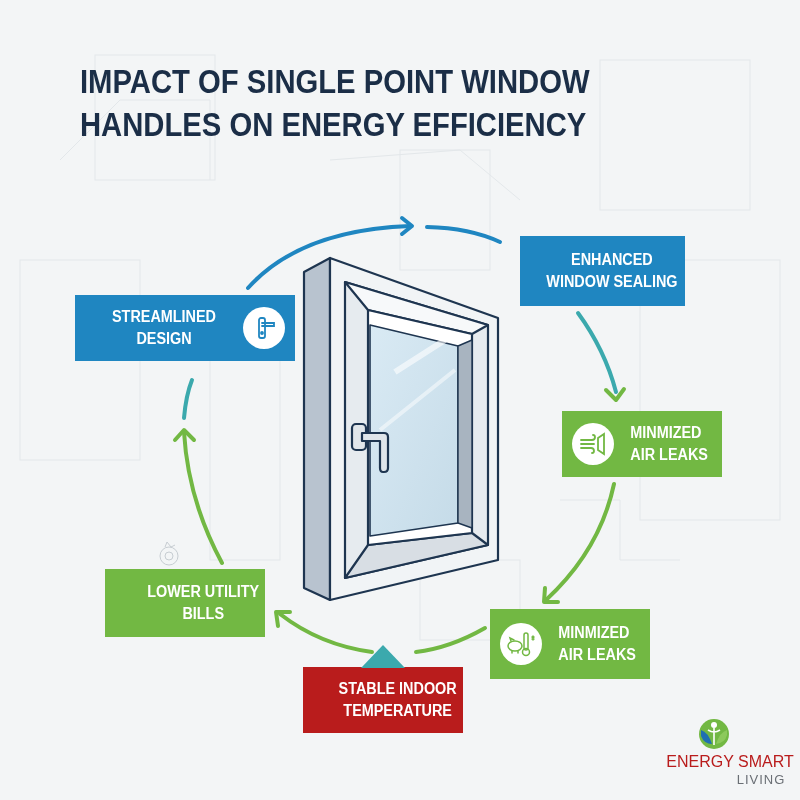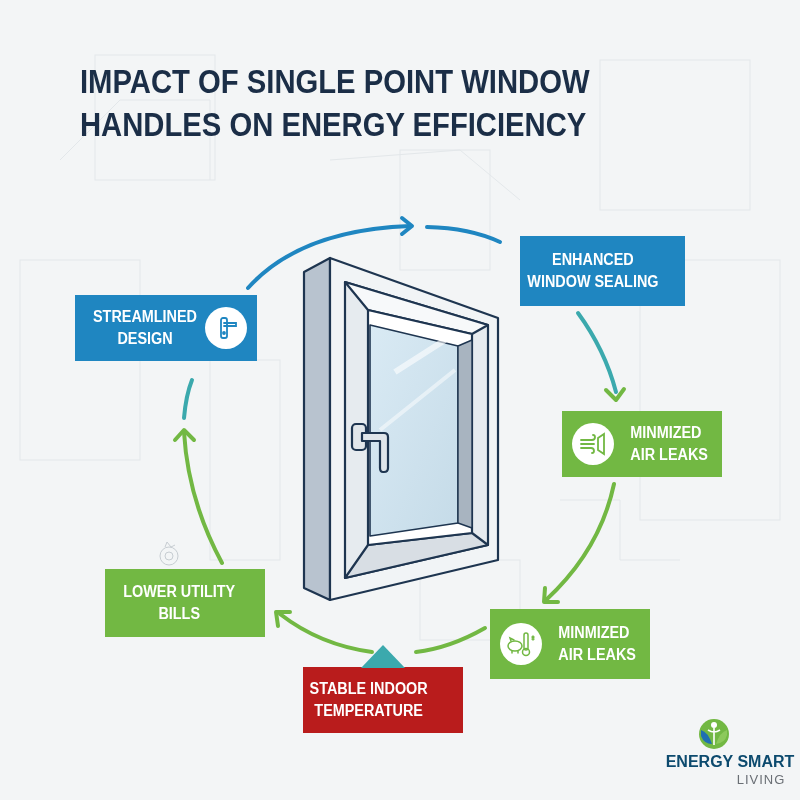--- a/index.html
+++ b/index.html
@@ -13,33 +13,33 @@
       position: absolute; left: 80px; top: 60px; width: 640px;
       color: #1b2e47; font-weight: 700; font-size: 34px; line-height: 43px;
       letter-spacing: 0px; transform: scaleX(0.86); transform-origin: left top;
       white-space: nowrap;
     }
     .title div { display: block; }
     .diagram { position: absolute; left: 0; top: 0; width: 800px; height: 800px; }
     .box {
       position: absolute; color: #fff; font-weight: 700; font-size: 16px;
       line-height: 22px; text-align: center; display: flex; align-items: center;
-      justify-content: flex-start; box-sizing: border-box;
+      justify-content: flex-end; box-sizing: border-box;
     }
     .box .txt { display: block; transform: scaleX(0.9); }
     .blue { background: #1f86c1; }
     .green { background: #72b843; padding-left: 12px; }
     .teal { background: #b91c1c; }
     .icon-circle {
       width: 42px; height: 42px; border-radius: 50%; background: #fff;
       display: flex; align-items: center; justify-content: center; flex: 0 0 42px;
     }
     .logo { position: absolute; left: 660px; top: 705px; width: 140px; height: 95px; }
     .logo-brand { position: absolute; left: 0; top: 48px; width: 140px; text-align: center;
-      color: #0c4a6e; font-weight: 700; font-size: 16px; white-space: nowrap; }
+      color: #b91c1c; font-weight: 400; font-size: 16px; white-space: nowrap; }
     .logo-sub { position: absolute; left: 12px; top: 67px; width: 140px; text-align: center;
       color: #6a6f75; font-size: 13px; letter-spacing: 1px; padding-left: 38px; box-sizing: border-box; }
   </style>
 </head>
 <body>
 
 <svg class="bg-grid" width="800" height="800" viewBox="0 0 800 800">
   <g stroke="#e3e7ea" stroke-width="1" fill="none">
     <rect x="95" y="55" width="120" height="125"></rect>
     <path d="M60 160 L120 100 L210 100 L210 180"></path>
@@ -105,21 +105,21 @@
     <line x1="395" y1="372" x2="445" y2="340" stroke="#ffffff" stroke-width="6" opacity="0.6"></line>
     <line x1="380" y1="430" x2="455" y2="370" stroke="#ffffff" stroke-width="4" opacity="0.5"></line>
 
     <polygon points="458,346 472,340 472,528 458,523" fill="#a8b4c0" stroke-width="1.4"></polygon>
 
     <rect x="352" y="424" width="14" height="26" rx="4" fill="#e1e6ea"></rect>
     <path d="M362 433 L384 433 Q388 433 388 437 L388 468 Q388 472 384 472 L383 472 Q380 472 380 468 L380 441 L362 441 Z" fill="#dfe5ea"></path>
   </g>
 </svg>
 
-<div class="box blue" style="left:75px; top:295px; width:182px; height:66px; justify-content:space-between; padding:0 10px 0 10px;">
+<div class="box blue" style="left:75px; top:295px; width:220px; height:66px; justify-content:space-between; padding:0 10px 0 10px;">
   <span class="txt" style="flex:1;">
     <span style="display:block;">STREAMLINED</span>
     <span style="display:block;">DESIGN</span>
   </span>
   <span class="icon-circle">
     <svg width="28" height="28" viewBox="0 0 28 28" fill="none" stroke="#1f86c1" stroke-width="1.8" stroke-linecap="round">
       <rect x="9" y="4" width="6" height="20" rx="2"></rect>
       <path d="M12 9 L24 9 L24 12 L12 12"></path>
       <circle cx="12" cy="19" r="1"></circle>
     </svg>

